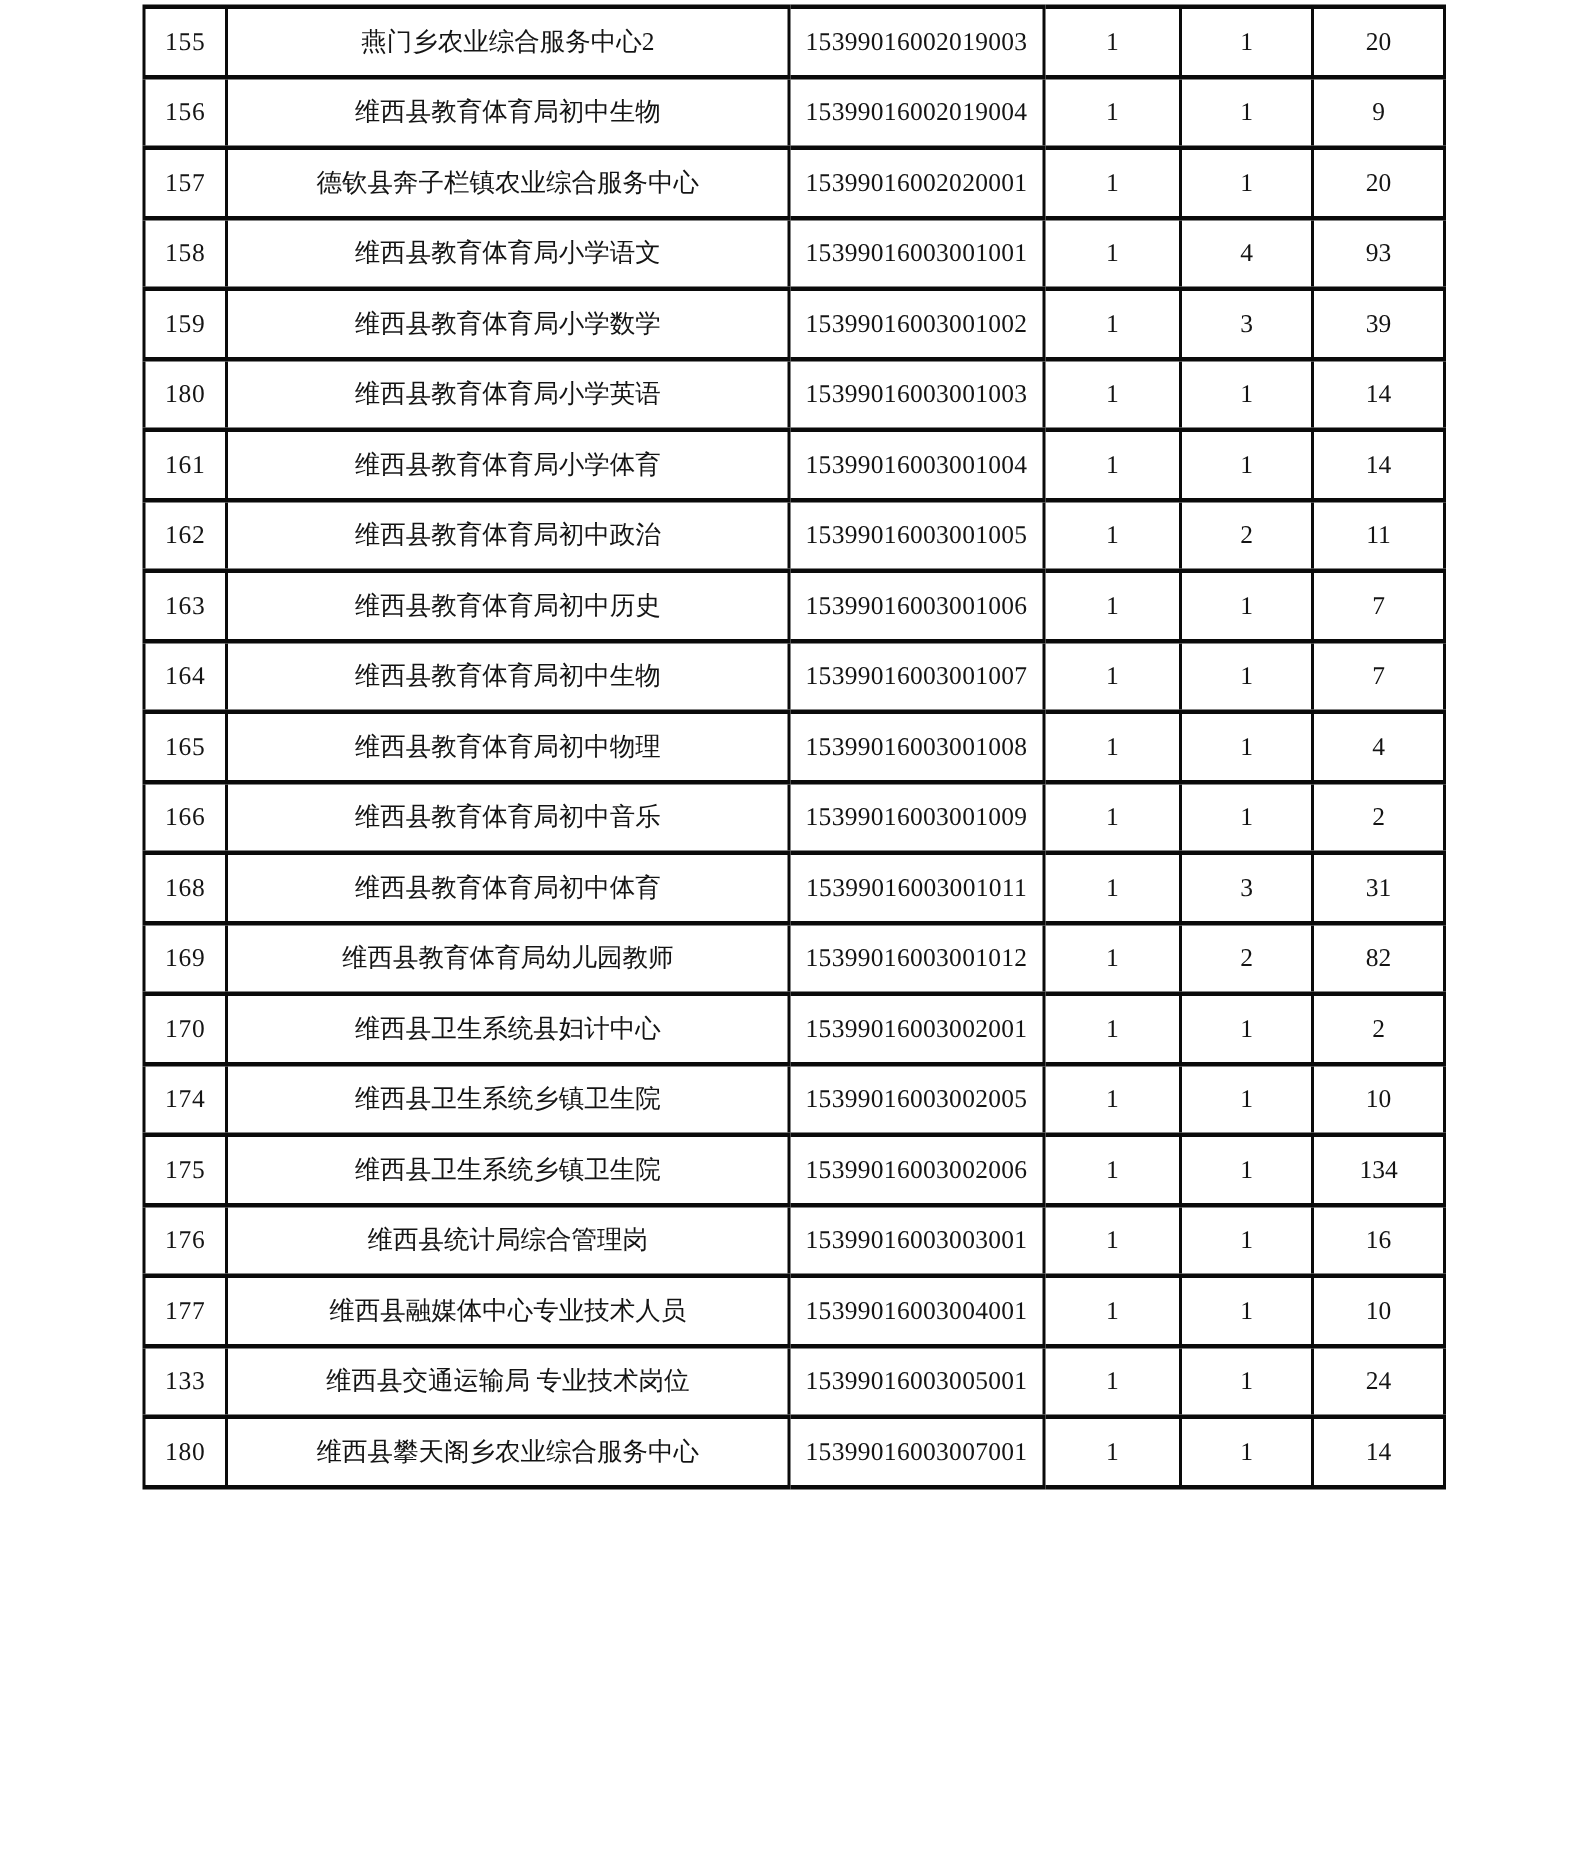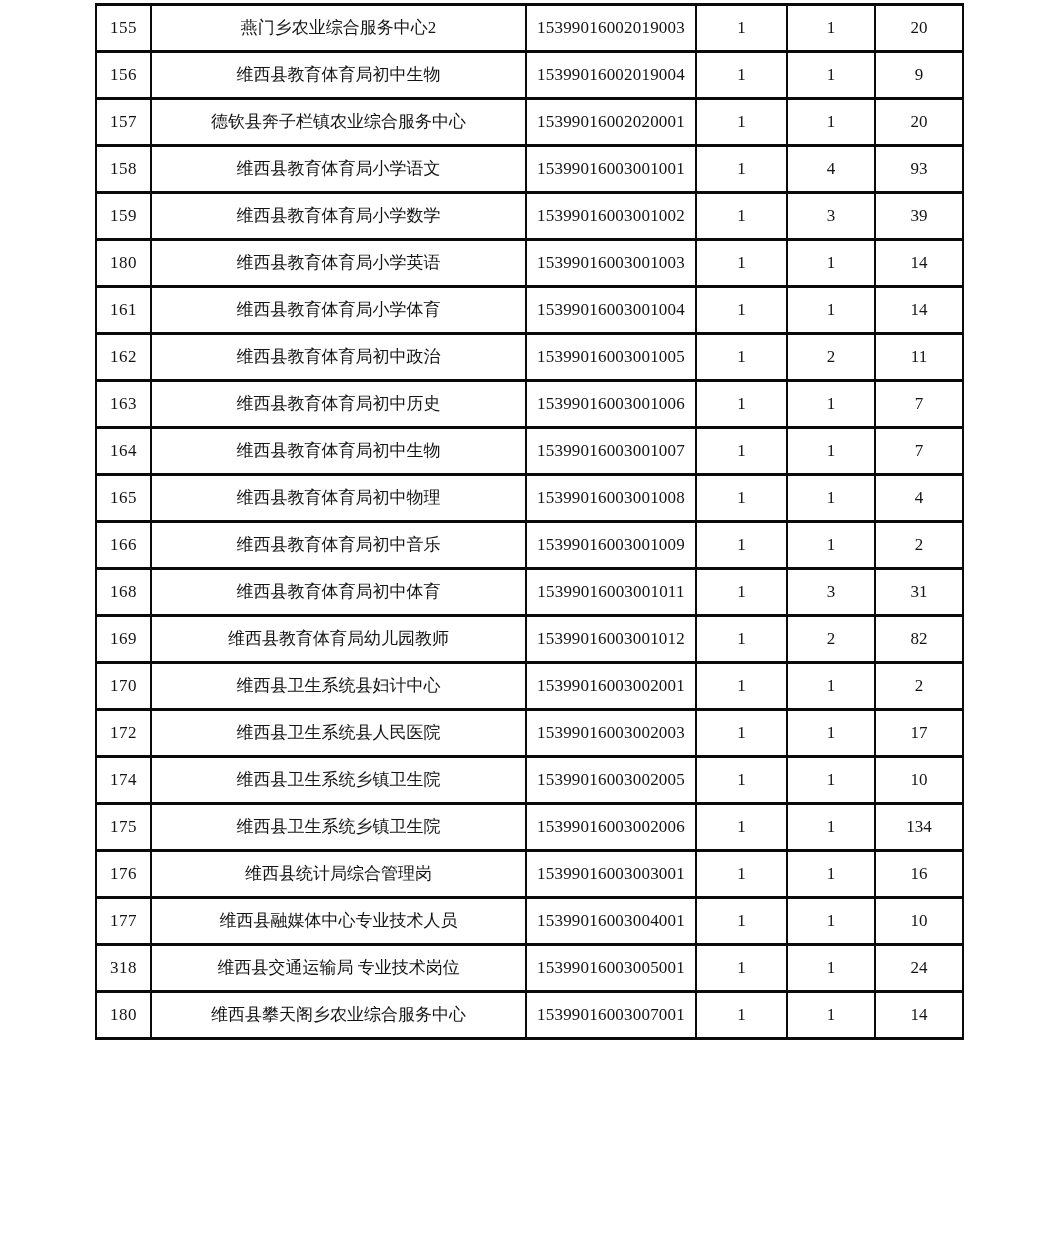--- a/index.html
+++ b/index.html
@@ -176,28 +176,20 @@
         </tr>
         <tr>
           <td class="c0">170</td>
           <td class="c1">维西县卫生系统县妇计中心</td>
           <td class="c2">15399016003002001</td>
           <td class="c3">1</td>
           <td class="c4">1</td>
           <td class="c5">2</td>
         </tr>
         <tr>
-          <td class="c0">172</td>
-          <td class="c1">维西县卫生系统县人民医院</td>
-          <td class="c2">15399016003002003</td>
-          <td class="c3">1</td>
-          <td class="c4">1</td>
-          <td class="c5">17</td>
-        </tr>
-        <tr>
           <td class="c0">174</td>
           <td class="c1">维西县卫生系统乡镇卫生院</td>
           <td class="c2">15399016003002005</td>
           <td class="c3">1</td>
           <td class="c4">1</td>
           <td class="c5">10</td>
         </tr>
         <tr>
           <td class="c0">175</td>
           <td class="c1">维西县卫生系统乡镇卫生院</td>
@@ -216,21 +208,21 @@
         </tr>
         <tr>
           <td class="c0">177</td>
           <td class="c1">维西县融媒体中心专业技术人员</td>
           <td class="c2">15399016003004001</td>
           <td class="c3">1</td>
           <td class="c4">1</td>
           <td class="c5">10</td>
         </tr>
         <tr>
-          <td class="c0">318</td>
+          <td class="c0">133</td>
           <td class="c1">维西县交通运输局 专业技术岗位</td>
           <td class="c2">15399016003005001</td>
           <td class="c3">1</td>
           <td class="c4">1</td>
           <td class="c5">24</td>
         </tr>
         <tr>
           <td class="c0">180</td>
           <td class="c1">维西县攀天阁乡农业综合服务中心</td>
           <td class="c2">15399016003007001</td>

